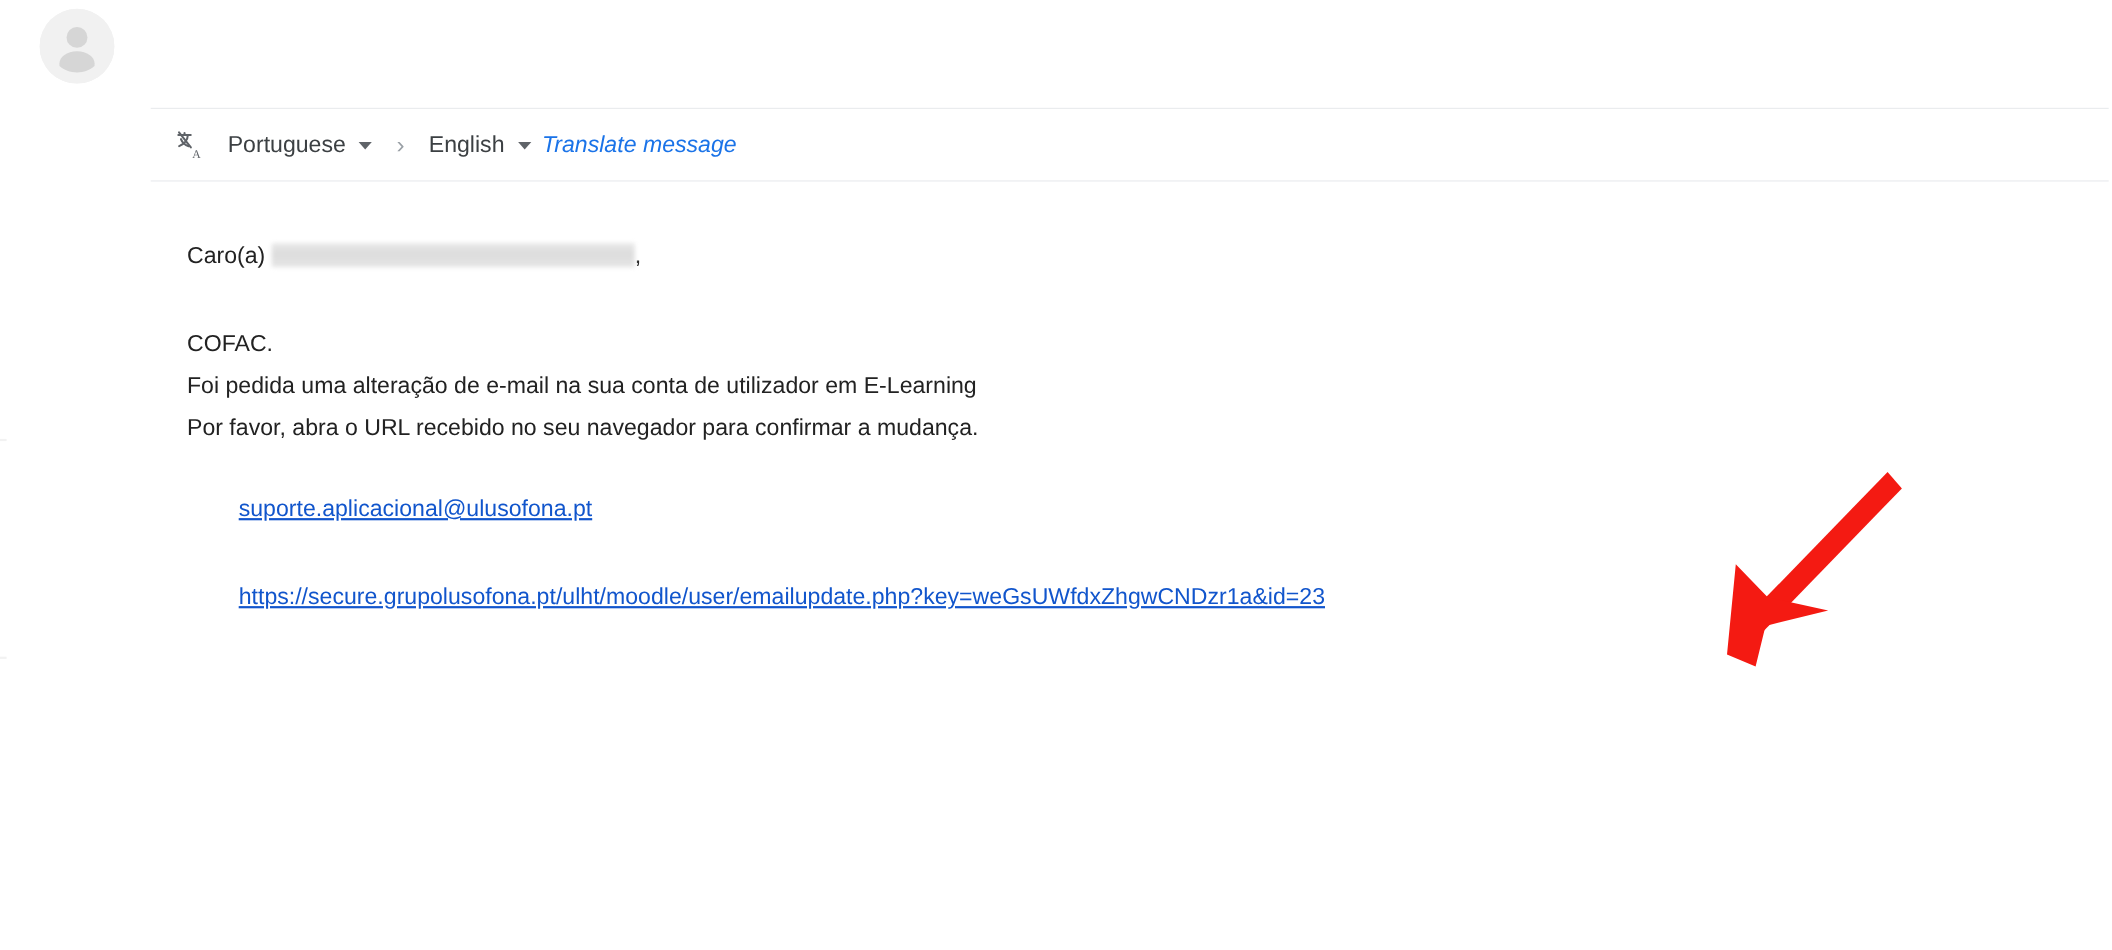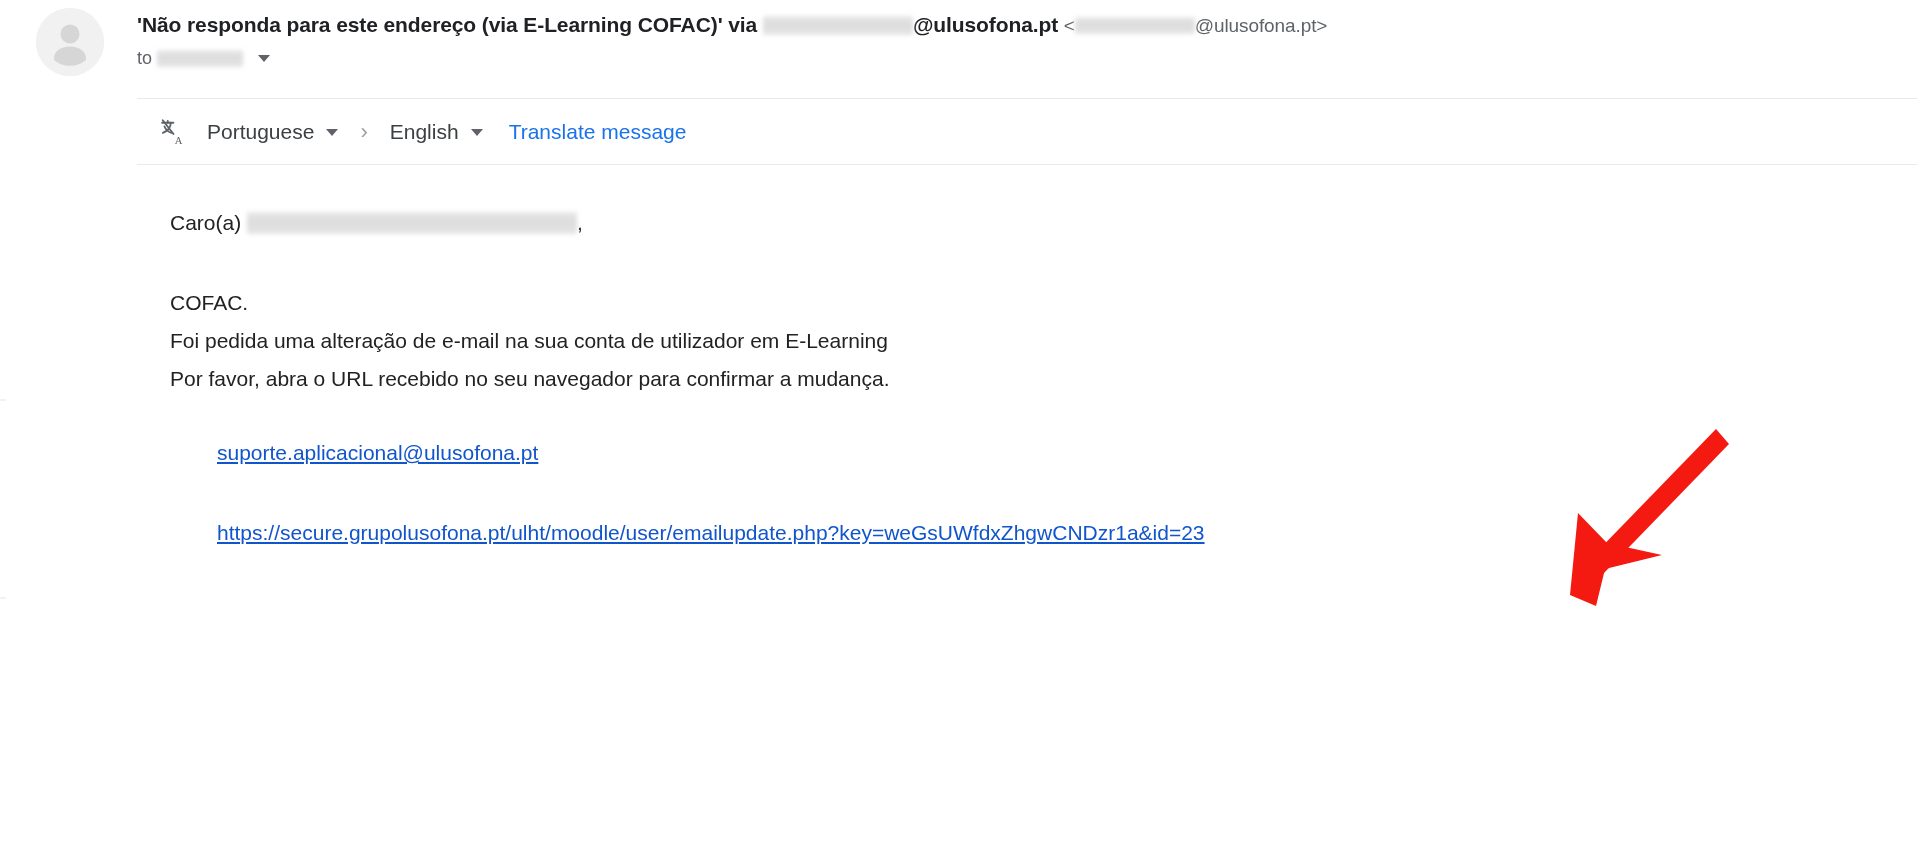--- a/index.html
+++ b/index.html
@@ -139,30 +139,31 @@
     top: 1px;
   }
   .lang-sep {
     margin: 0 22px;
     color: #9aa0a6;
     font-size: 22px;
   }
   .translate-link {
     font-size: 21px;
     color: #1a73e8;
-    margin-left: 26px;
+    margin-left: 10px;
     cursor: pointer;
     white-space: nowrap;
+    font-style: italic;
   }
 
   
   .message-body {
     position: absolute;
     left: 170px;
-    top: 204px;
+    top: 214px;
     width: 1400px;
     font-size: 21px;
     line-height: 38px;
     color: #222222;
   }
   .body-para { margin: 0 0 0 0; }
   .para-gap-md { height: 36px; }
   .para-gap-lg { height: 42px; }
 
   .body-link {
@@ -202,34 +203,20 @@
   <div class="header-row">
 
     <div class="avatar">
       <svg width="68" height="68" viewBox="0 0 68 68" aria-hidden="true">
         <circle cx="34" cy="34" r="34" fill="#f1f1f1"></circle>
         <circle cx="34" cy="26" r="9.5" fill="#d6d6d6"></circle>
         <path d="M34 38.5c-9.2 0-16 5.2-16 11.2 0 .9 0 1.6.1 2.3 4.1 3.6 9.7 5.8 15.9 5.8s11.8-2.2 15.9-5.8c.1-.7.1-1.4.1-2.3 0-6-6.8-11.2-16-11.2z" fill="#d6d6d6"></path>
       </svg>
     </div>
 
-    <div class="header-text">
-
-      <div class="subject-line">
-        <span>'Não responda para este endereço (via E-Learning COFAC)' via </span><span class="redact redact-sender"></span><span class="sender-addr">@ulusofona.pt</span>
-        <span class="angle">&lt;</span><span class="redact redact-sender2"></span><span class="addr-tail">@ulusofona.pt&gt;</span>
-      </div>
-
-      <div class="to-line">
-        <span>to</span>
-        <span class="redact redact-to"></span>
-        <span class="caret"></span>
-      </div>
-
-    </div>
   </div>
 
   <div class="translate-bar">
 
     <div class="translate-icon">
       <svg width="30" height="30" viewBox="0 0 24 24" aria-hidden="true">
         <g fill="none" stroke="#5f6368" stroke-width="1.5" stroke-linecap="round" stroke-linejoin="round">
           <path d="M2.5 4.6h9"></path>
           <path d="M7 3.1v1.5"></path>
           <path d="M9.4 4.6c0 3.4-2.6 6.6-6.3 8.1"></path>

